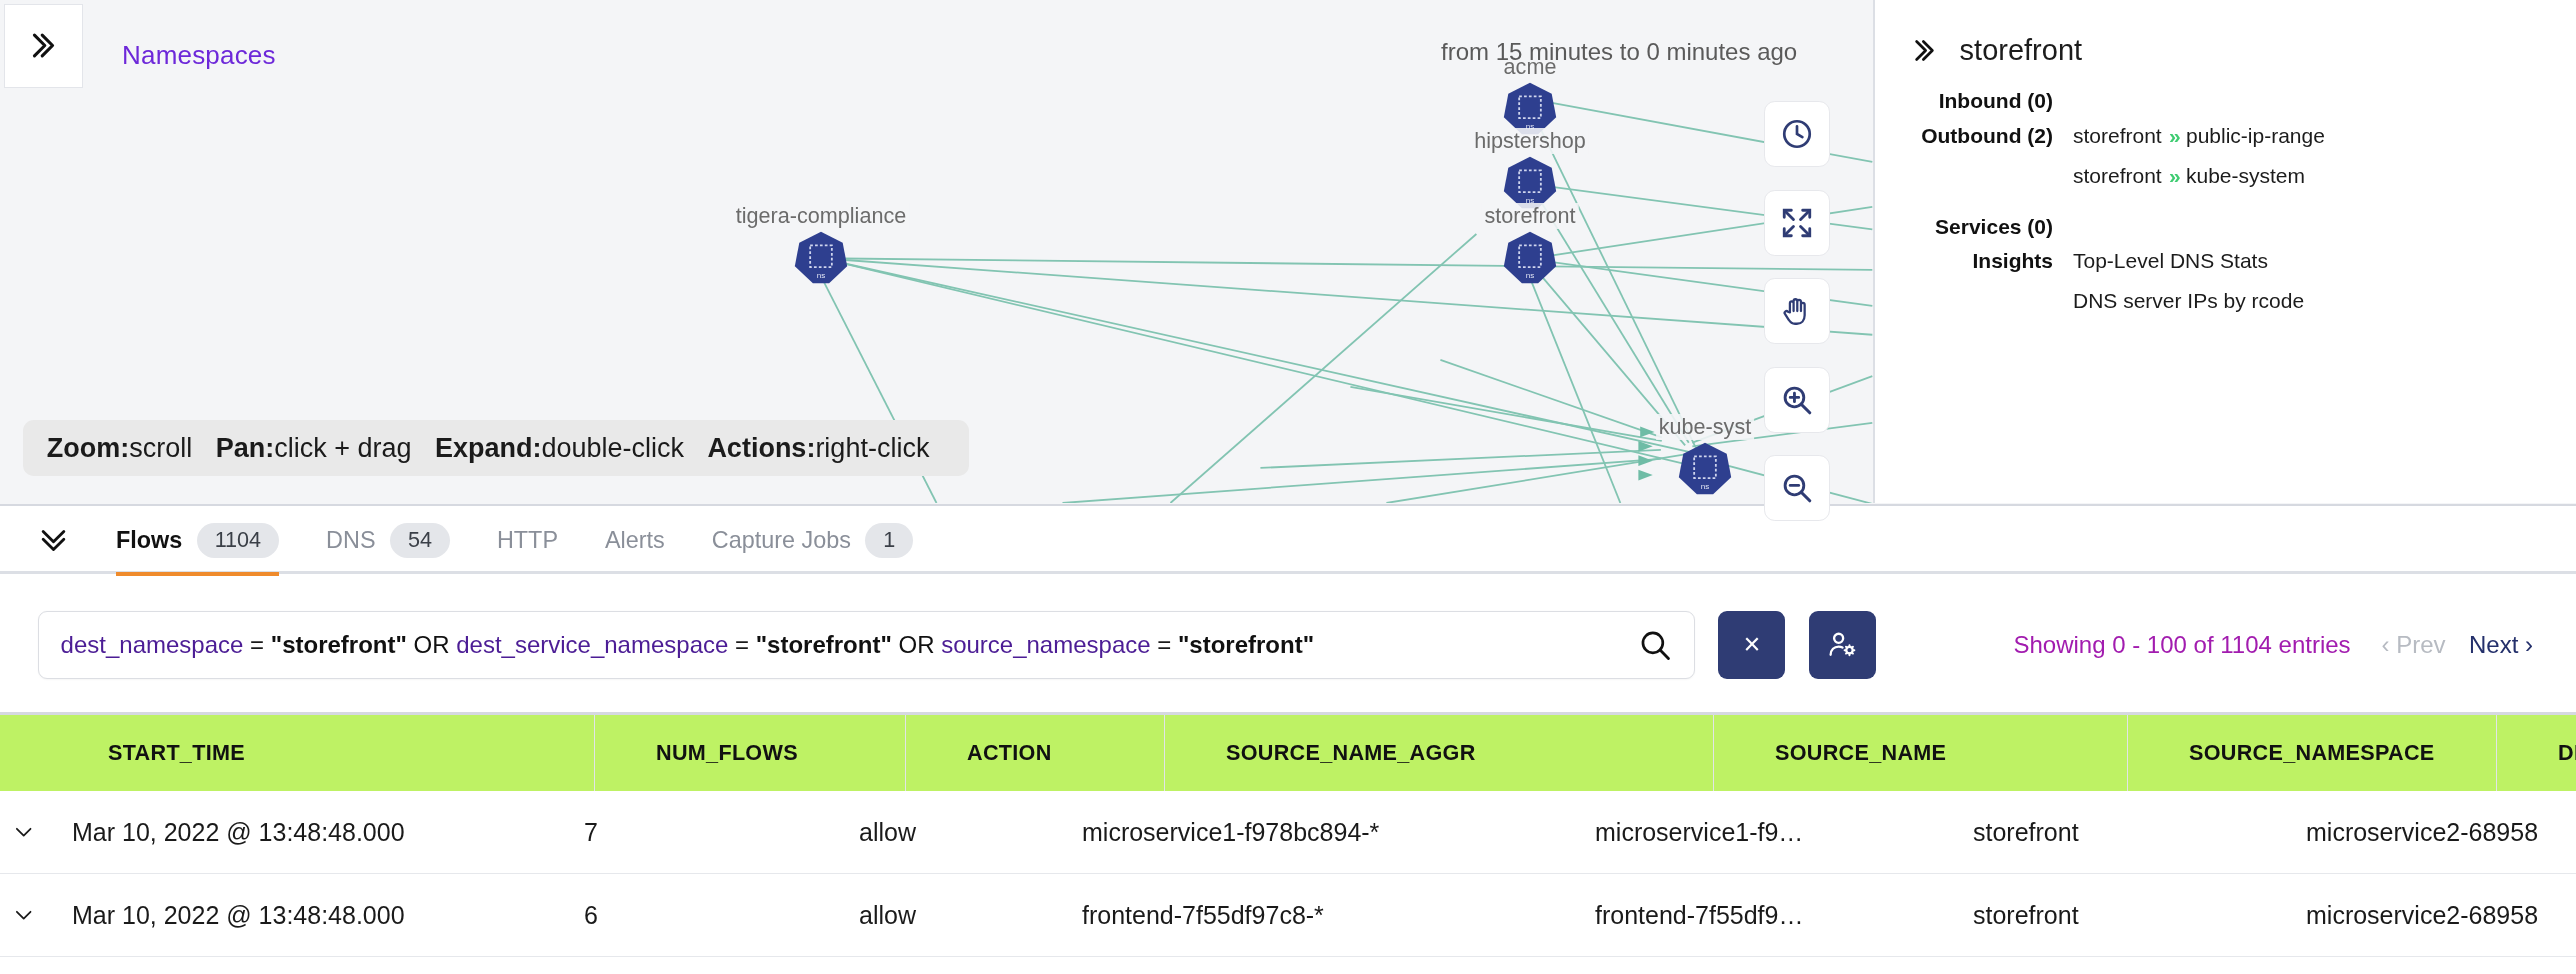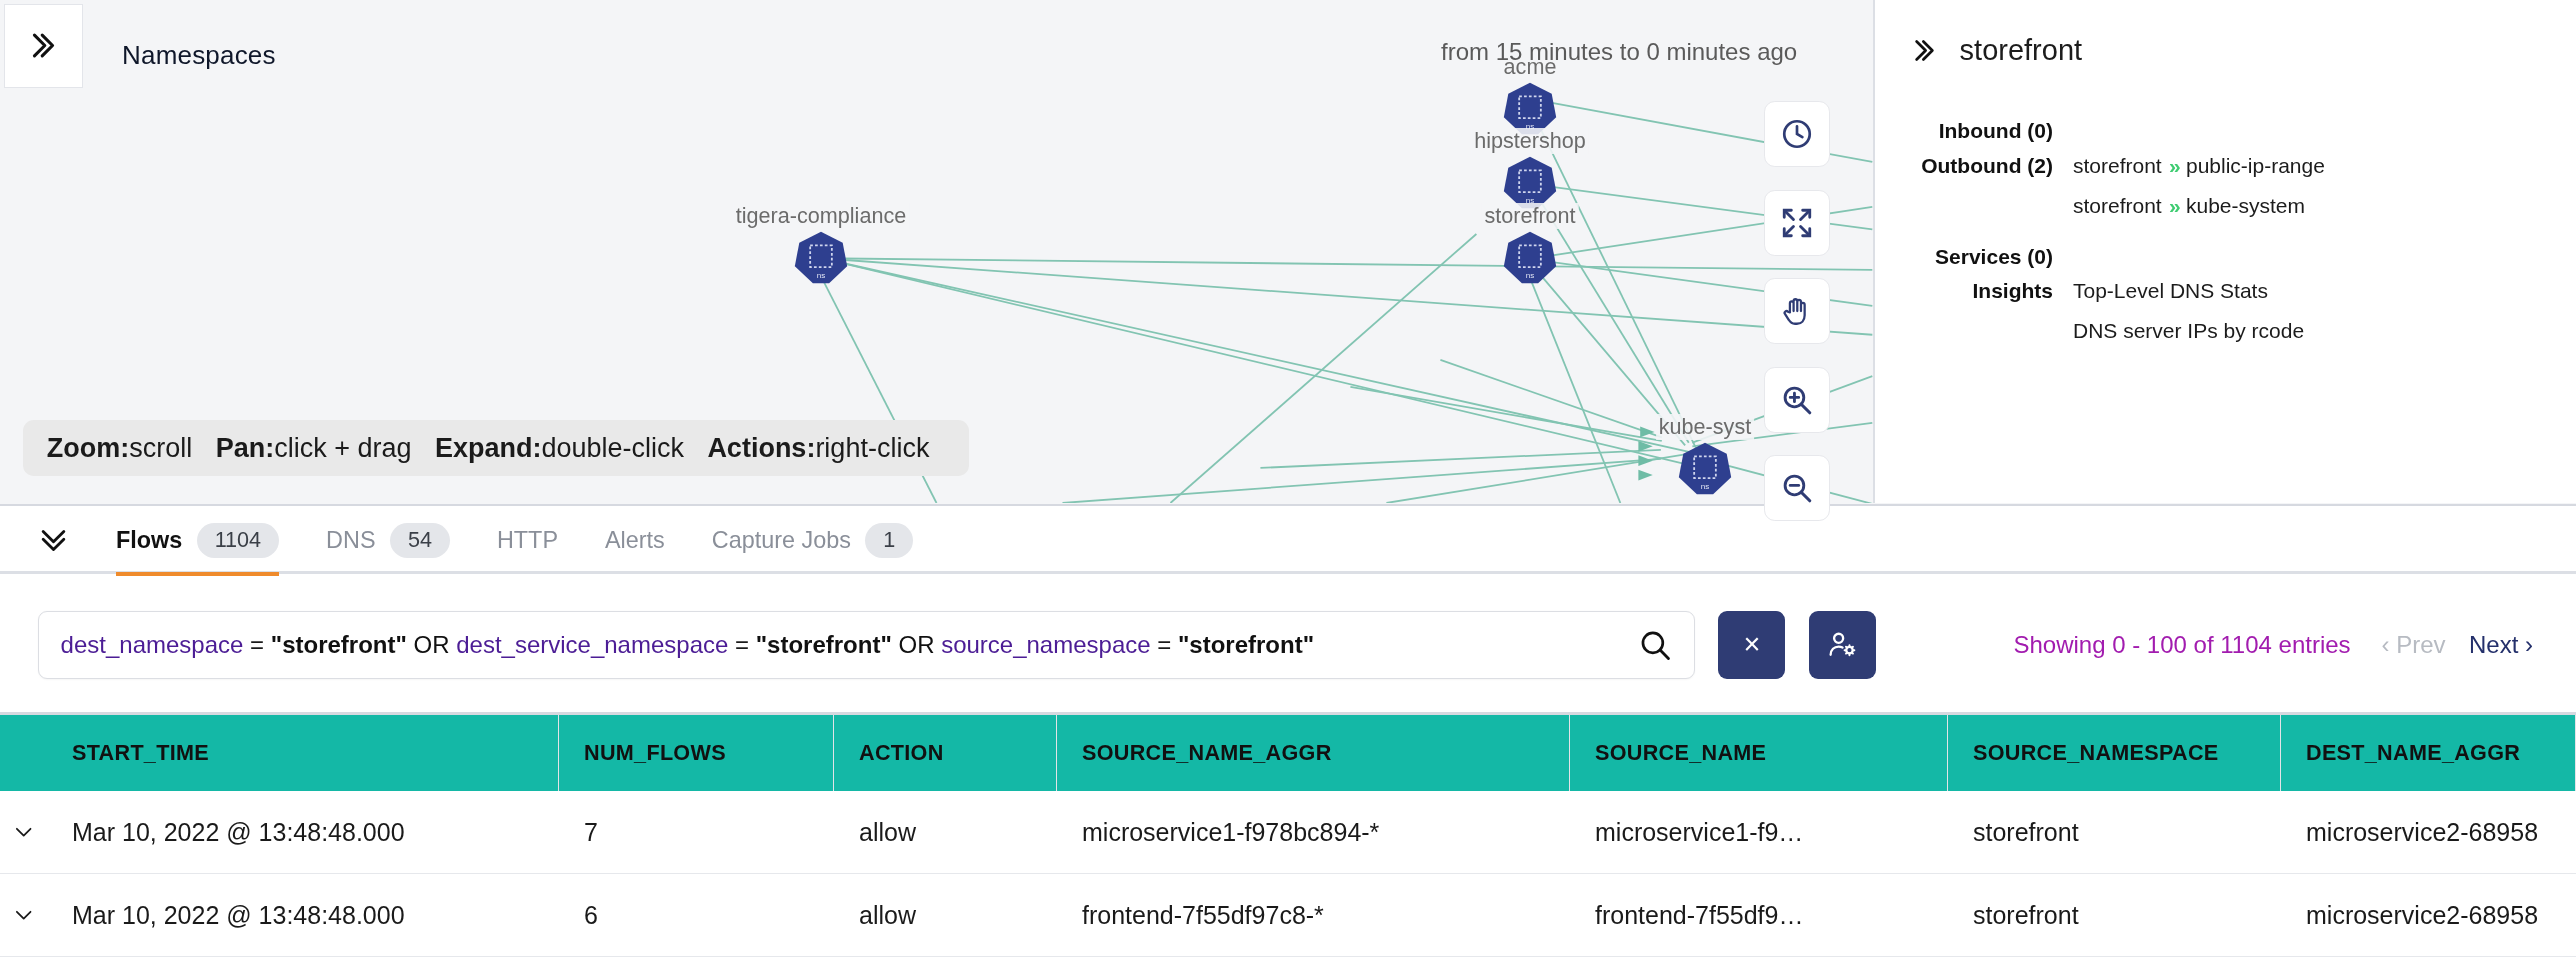--- a/index.html
+++ b/index.html
@@ -18,21 +18,21 @@
   }
   .collapse-btn {
     position: absolute; left: 3.6px; top: 3.6px; width: 79px; height: 84px;
     background: #ffffff; border: 0.9px solid #e3e5ea;
     display: flex; align-items: center; justify-content: center;
     cursor: pointer; z-index: 30;
   }
   .collapse-btn svg { width: 31px; height: 31px; }
   .graph-title {
     position: absolute; left: 122px; top: 40px;
-    font-size: 26px; color: #0f172a; font-weight: 400; letter-spacing: 0.2px;
+    font-size: 26px; color: #6d28d9; font-weight: 400; letter-spacing: 0.2px;
   }
   .time-range {
     position: absolute; left: 1441px; top: 38px;
     font-size: 24px; color: #5a5a5a;
   }
 
   .graph-canvas { position: absolute; left: 0; top: 0; width: 1873px; height: 503px; overflow: hidden; }
   .graph-canvas svg { position: absolute; left:0; top:0; }
 
   .node { position: absolute; width: 56px; height: 56px; }
@@ -68,21 +68,21 @@
 
   
   .detail-panel {
     position: absolute; left: 1873px; top: 0; width: 703px; height: 503px;
     background: #fff; border-left: 2.7px solid #dcdfe5;
     padding: 0; overflow: hidden;
   }
   .dp-header { display: flex; align-items: center; padding: 34px 0 0 36px; }
   .dp-header svg { width: 27px; height: 27px; margin-right: 21.6px; }
   .dp-title { font-size: 29px; font-weight: 400; color: #1c1c1c; }
-  .dp-rows { margin-top: 52px; }
+  .dp-rows { margin-top: 22px; }
   .dp-row { display: flex; align-items: flex-start; margin-bottom: 10.8px; }
   .dp-label {
     width: 198px; text-align: right; padding-right: 20px;
     font-size: 21px; font-weight: 700; color: #111; flex: 0 0 198px;
   }
   .dp-values { flex: 1; }
   .dp-value {
     font-size: 21px; color: #1c1c1c; margin-bottom: 16px; white-space: nowrap;
   }
   .dp-value .arrow { color: #3fcc72; font-weight: 700; margin: 0 7.2px; letter-spacing:-1.8px; }
@@ -139,22 +139,23 @@
   .pager {
     margin-left: auto; margin-right: 43px; display: flex; align-items: center;
   }
   .pager-text { font-size: 24px; color: #a21caf; margin-right: 31px; }
   .pg-prev { font-size: 24px; color: #b7bbc2; margin-right: 23.4px; cursor: default; }
   .pg-next { font-size: 24px; color: #24306b; cursor: pointer; }
 
   
   .table-wrap { position: absolute; left: 0; top: 712px; width: 2576px; height: 262px; background:#fff; }
   .thead {
-    display: flex; height: 79px; background: #14b8a6;
+    display: flex; height: 79px; background: #bef264;
     border-top: 3.6px solid #d6d9e0;
+    gap: 36px;
   }
   .th {
     display: flex; align-items: center;
     font-size: 21.6px; font-weight: 700; color: #111;
     border-right: 0.9px solid #e2e4e8; padding-left: 25px;
     letter-spacing: 0.3px;
   }
   .trow {
     display: flex; height: 83px; align-items: center;
     border-bottom: 1.8px solid #e6e8ec; background: #fff;

